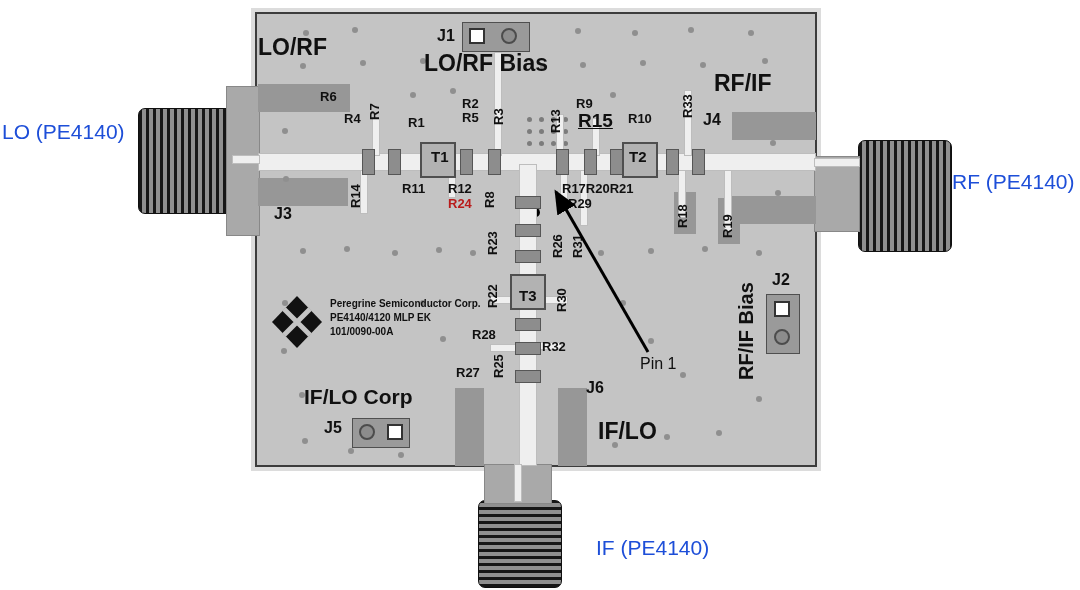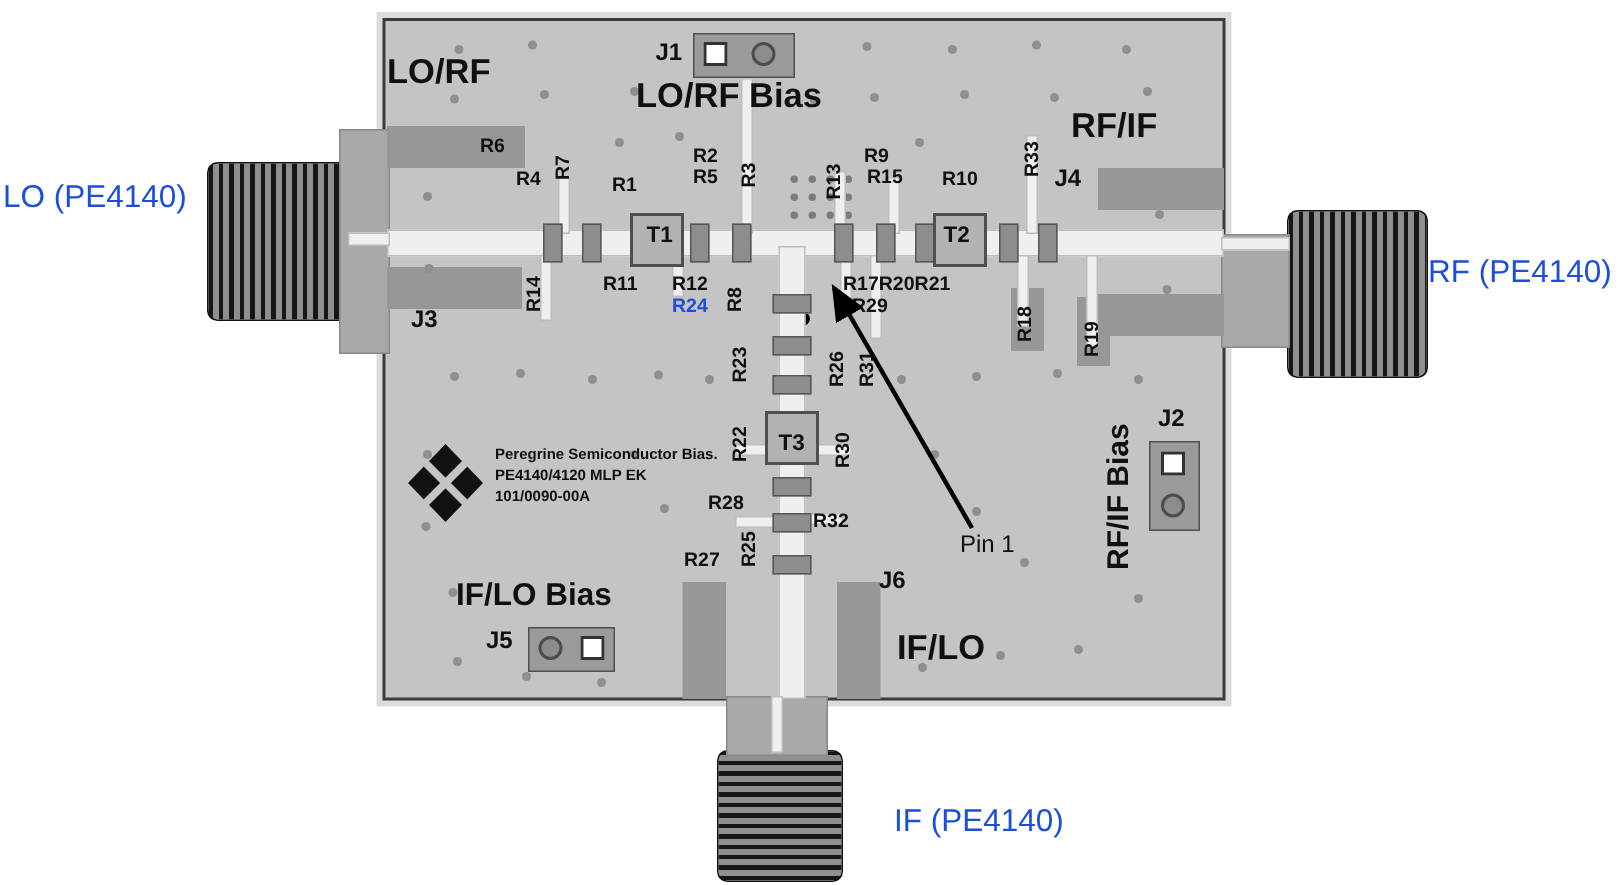--- a/index.html
+++ b/index.html
@@ -160,68 +160,68 @@
     <div class="padrd" style="left:6px;top:5px;width:16px;height:16px;"></div>
     <div class="padsq" style="left:34px;top:5px;width:16px;height:16px;"></div>
   </div>
 
   <div class="logo">
     <svg width="54" height="56">
       <polygon points="27,2 52,28 27,54 2,28" fill="#111"></polygon>
       <path d="M14 15 L40 41 M40 15 L14 41" stroke="#c4c4c4" stroke-width="5"></path>
     </svg>
   </div>
-  <div class="logo-text" style="left:330px;top:298px;">Peregrine Semiconductor Bias.</div>
+  <div class="logo-text" style="left:330px;top:298px;">Peregrine Semiconductor Corp.</div>
   <div class="logo-text" style="left:330px;top:312px;text-align:center;">PE4140/4120 MLP EK</div>
   <div class="logo-text" style="left:330px;top:326px;">101/0090-00A</div>
 
   <div id="label-layer">
       <span class="lbl" style="left: 258px; top: 36px; font-size: 23px; font-weight: 700; color: rgb(16, 16, 16);">LO/RF</span>
       <span class="lbl" style="left: 437px; top: 28px; font-size: 16px; font-weight: 700; color: rgb(16, 16, 16);">J1</span>
       <span class="lbl" style="left: 424px; top: 52px; font-size: 23px; font-weight: 700; color: rgb(16, 16, 16);">LO/RF Bias</span>
       <span class="lbl" style="left: 714px; top: 72px; font-size: 23px; font-weight: 700; color: rgb(16, 16, 16);">RF/IF</span>
       <span class="lbl" style="left: 703px; top: 112px; font-size: 16px; font-weight: 700; color: rgb(16, 16, 16);">J4</span>
       <span class="lbl" style="left: 274px; top: 206px; font-size: 16px; font-weight: 700; color: rgb(16, 16, 16);">J3</span>
       <span class="lbl" style="left: 320px; top: 90px; font-size: 13px; font-weight: 700; color: rgb(16, 16, 16);">R6</span>
       <span class="lbl" style="left: 344px; top: 112px; font-size: 13px; font-weight: 700; color: rgb(16, 16, 16);">R4</span>
       <span class="lbl" style="left: 408px; top: 116px; font-size: 13px; font-weight: 700; color: rgb(16, 16, 16);">R1</span>
       <span class="lbl" style="left: 462px; top: 97px; font-size: 13px; font-weight: 700; color: rgb(16, 16, 16);">R2</span>
       <span class="lbl" style="left: 462px; top: 111px; font-size: 13px; font-weight: 700; color: rgb(16, 16, 16);">R5</span>
       <span class="lbl rot" style="left: 368px; top: 120px; font-size: 13px; font-weight: 700; color: rgb(16, 16, 16);">R7</span>
       <span class="lbl rot" style="left: 492px; top: 125px; font-size: 13px; font-weight: 700; color: rgb(16, 16, 16);">R3</span>
       <span class="lbl rot" style="left: 549px; top: 133px; font-size: 13px; font-weight: 700; color: rgb(16, 16, 16);">R13</span>
       <span class="lbl" style="left: 576px; top: 97px; font-size: 13px; font-weight: 700; color: rgb(16, 16, 16);">R9</span>
-      <span class="lbl" style="left: 578px; top: 111px; font-size: 13px; font-weight: 700; color: rgb(16, 16, 16);">R15</span>
+      <span class="lbl" style="left: 578px; top: 111px; font-size: 19px; font-weight: 700; color: rgb(16, 16, 16); text-decoration: underline;">R15</span>
       <span class="lbl" style="left: 628px; top: 112px; font-size: 13px; font-weight: 700; color: rgb(16, 16, 16);">R10</span>
       <span class="lbl rot" style="left: 681px; top: 118px; font-size: 13px; font-weight: 700; color: rgb(16, 16, 16);">R33</span>
       <span class="lbl" style="left: 431px; top: 149px; font-size: 15px; font-weight: 700; color: rgb(16, 16, 16);">T1</span>
       <span class="lbl" style="left: 629px; top: 149px; font-size: 15px; font-weight: 700; color: rgb(16, 16, 16);">T2</span>
       <span class="lbl rot" style="left: 349px; top: 208px; font-size: 13px; font-weight: 700; color: rgb(16, 16, 16);">R14</span>
       <span class="lbl" style="left: 402px; top: 182px; font-size: 13px; font-weight: 700; color: rgb(16, 16, 16);">R11</span>
       <span class="lbl" style="left: 448px; top: 182px; font-size: 13px; font-weight: 700; color: rgb(16, 16, 16);">R12</span>
       <span class="lbl rot" style="left: 483px; top: 208px; font-size: 13px; font-weight: 700; color: rgb(16, 16, 16);">R8</span>
-      <span class="lbl" style="left: 448px; top: 197px; font-size: 13px; font-weight: 700; color: #1d4ed8;">R24</span>
+      <span class="lbl" style="left: 448px; top: 197px; font-size: 13px; font-weight: 700; color: #b91c1c;">R24</span>
       <span class="lbl" style="left: 562px; top: 182px; font-size: 13px; font-weight: 700; color: rgb(16, 16, 16);">R17R20R21</span>
       <span class="lbl" style="left: 568px; top: 197px; font-size: 13px; font-weight: 700; color: rgb(16, 16, 16);">R29</span>
       <span class="lbl rot" style="left: 486px; top: 255px; font-size: 13px; font-weight: 700; color: rgb(16, 16, 16);">R23</span>
       <span class="lbl rot" style="left: 551px; top: 258px; font-size: 13px; font-weight: 700; color: rgb(16, 16, 16);">R26</span>
       <span class="lbl rot" style="left: 571px; top: 258px; font-size: 13px; font-weight: 700; color: rgb(16, 16, 16);">R31</span>
       <span class="lbl rot" style="left: 676px; top: 228px; font-size: 13px; font-weight: 700; color: rgb(16, 16, 16);">R18</span>
       <span class="lbl rot" style="left: 721px; top: 238px; font-size: 13px; font-weight: 700; color: rgb(16, 16, 16);">R19</span>
       <span class="lbl" style="left: 772px; top: 272px; font-size: 16px; font-weight: 700; color: rgb(16, 16, 16);">J2</span>
       <span class="lbl rot" style="left: 736px; top: 380px; font-size: 20px; font-weight: 700; color: rgb(16, 16, 16);">RF/IF Bias</span>
       <span class="lbl rot" style="left: 486px; top: 308px; font-size: 13px; font-weight: 700; color: rgb(16, 16, 16);">R22</span>
       <span class="lbl" style="left: 519px; top: 288px; font-size: 15px; font-weight: 700; color: rgb(16, 16, 16);">T3</span>
       <span class="lbl rot" style="left: 555px; top: 312px; font-size: 13px; font-weight: 700; color: rgb(16, 16, 16);">R30</span>
       <span class="lbl" style="left: 472px; top: 328px; font-size: 13px; font-weight: 700; color: rgb(16, 16, 16);">R28</span>
       <span class="lbl rot" style="left: 492px; top: 378px; font-size: 13px; font-weight: 700; color: rgb(16, 16, 16);">R25</span>
       <span class="lbl" style="left: 542px; top: 340px; font-size: 13px; font-weight: 700; color: rgb(16, 16, 16);">R32</span>
       <span class="lbl" style="left: 456px; top: 366px; font-size: 13px; font-weight: 700; color: rgb(16, 16, 16);">R27</span>
       <span class="lbl" style="left: 586px; top: 380px; font-size: 16px; font-weight: 700; color: rgb(16, 16, 16);">J6</span>
-      <span class="lbl" style="left: 304px; top: 386px; font-size: 21px; font-weight: 700; color: rgb(16, 16, 16);">IF/LO Bias</span>
+      <span class="lbl" style="left: 304px; top: 386px; font-size: 21px; font-weight: 700; color: rgb(16, 16, 16);">IF/LO Corp</span>
       <span class="lbl" style="left: 324px; top: 420px; font-size: 16px; font-weight: 700; color: rgb(16, 16, 16);">J5</span>
       <span class="lbl" style="left: 598px; top: 420px; font-size: 23px; font-weight: 700; color: rgb(16, 16, 16);">IF/LO</span>
       <span class="lbl" style="left: 640px; top: 356px; font-size: 16px; font-weight: 400; color: rgb(16, 16, 16); text-align: center;">Pin 1</span>
     </div>
 
   <div class="ext-label" style="left:2px;top:120px;">LO (PE4140)</div>
   <div class="ext-label" style="left:952px;top:170px;">RF (PE4140)</div>
   <div class="ext-label" style="left:596px;top:536px;">IF (PE4140)</div>
 
   <svg class="overlay" width="1080" height="590">

